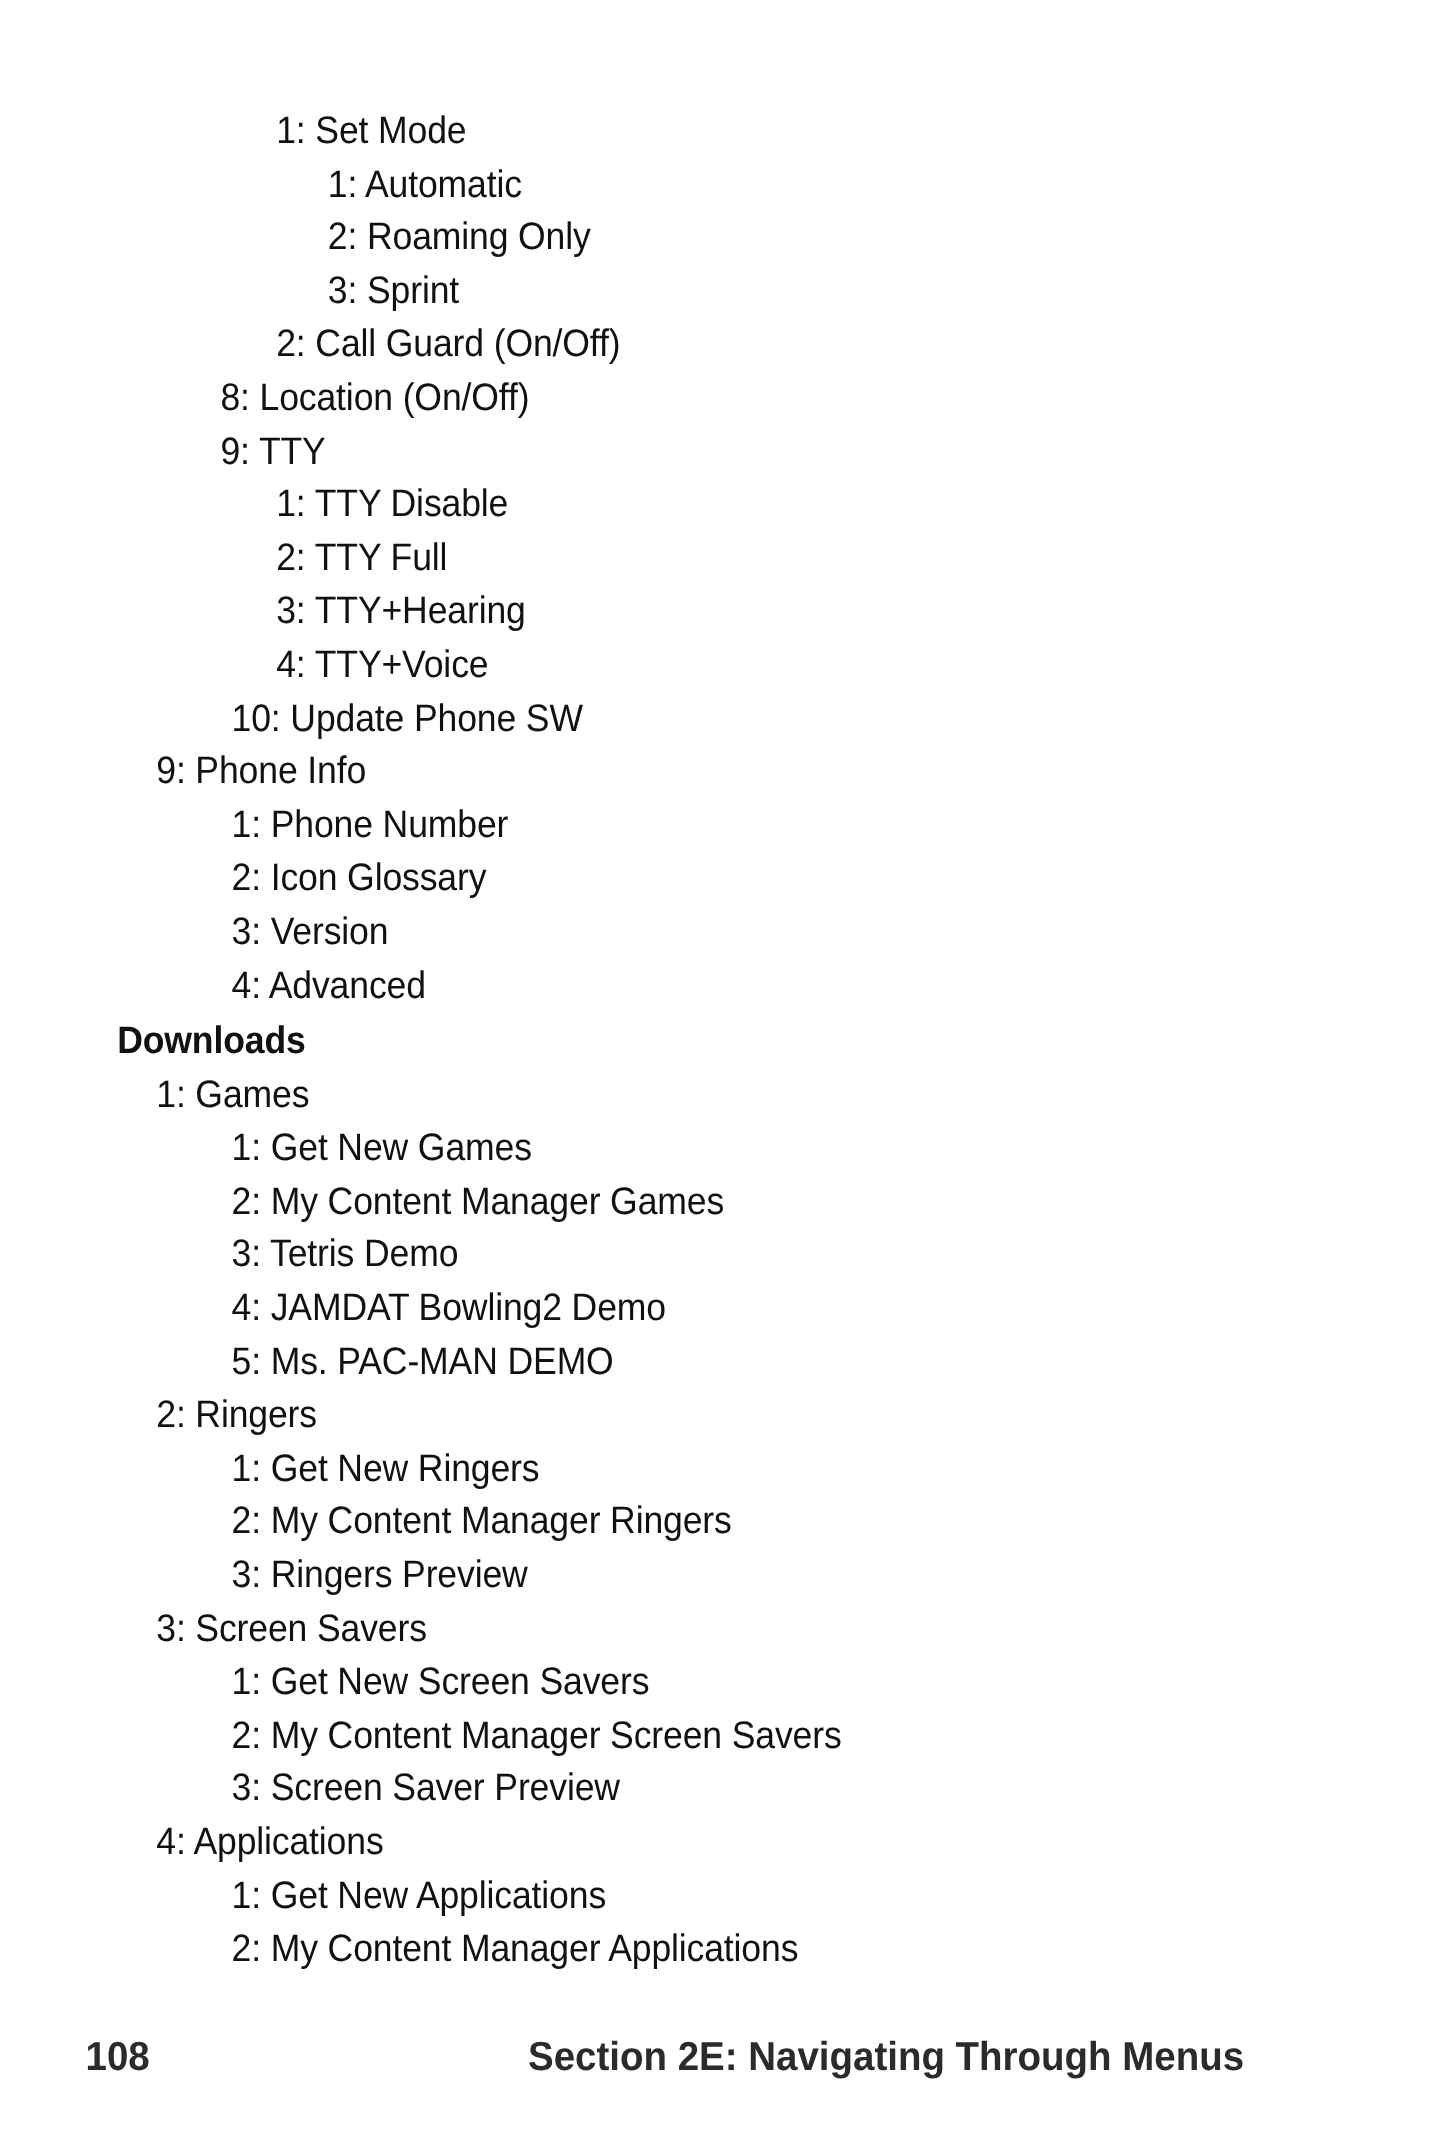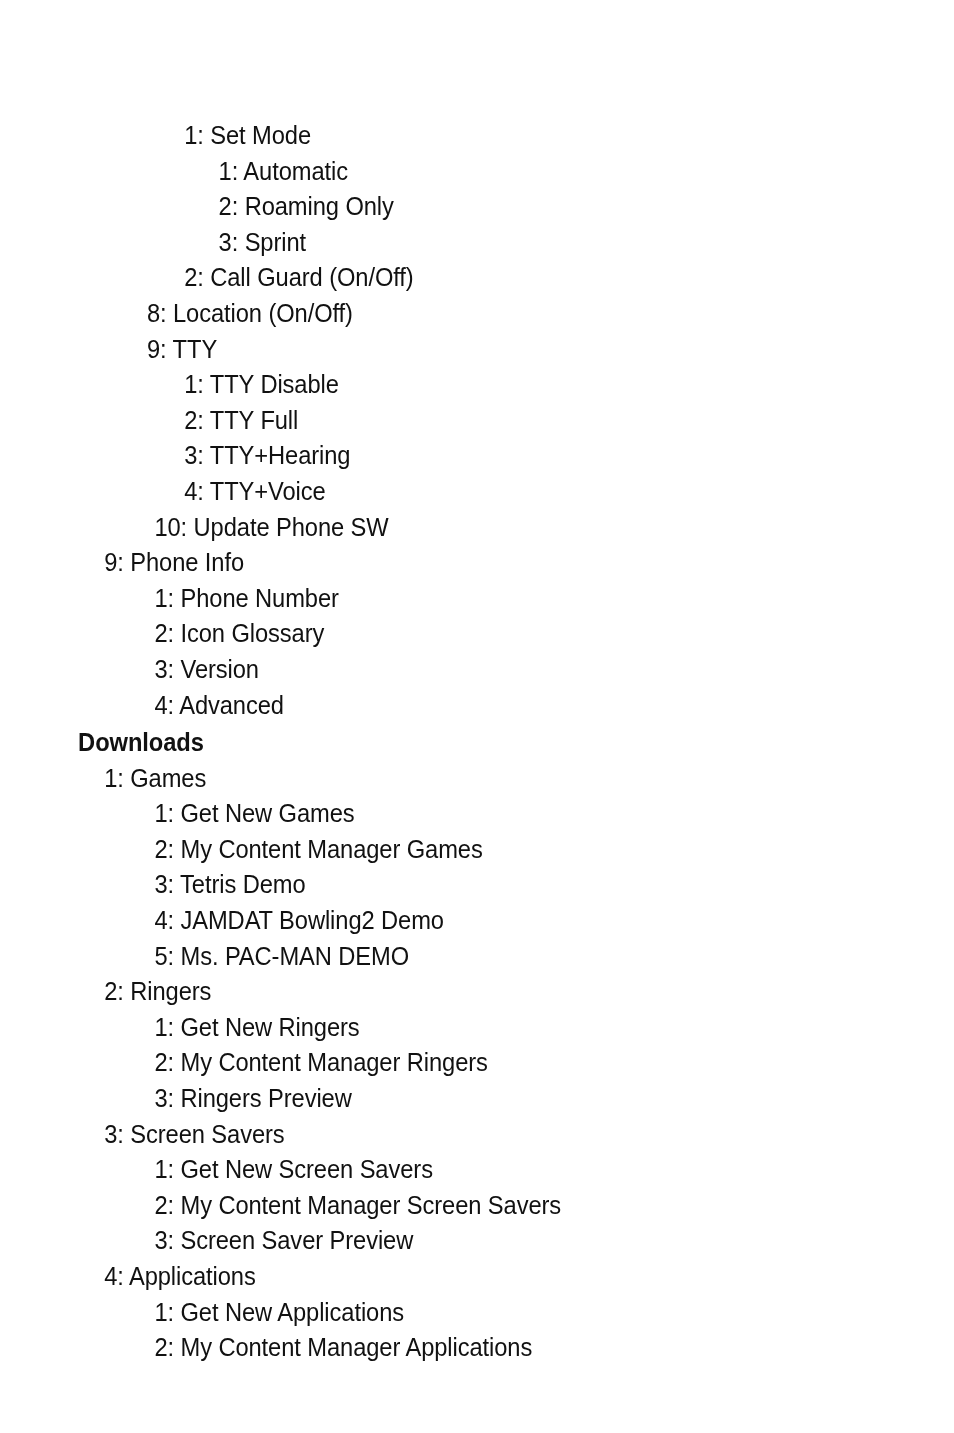--- a/index.html
+++ b/index.html
@@ -24,21 +24,20 @@
     inset: 0;
     background: #ffffff;
   }
 
   
   .outline {
     position: absolute;
     left: 0;
     top: 70px;
     width: 954px;
-    margin-top: 48px;
   }
 
   .line {
     display: block;
     font-size: 25.5px;
     line-height: 35.6px;
     letter-spacing: -0.1px;
     white-space: pre;
     font-stretch: condensed;
     transform: scaleX(0.93);
@@ -125,14 +124,18 @@
       <span class="line lvl-2w">3: Ringers Preview</span>
       <span class="line lvl-1">3: Screen Savers</span>
       <span class="line lvl-2w">1: Get New Screen Savers</span>
       <span class="line lvl-2w">2: My Content Manager Screen Savers</span>
       <span class="line lvl-2w">3: Screen Saver Preview</span>
       <span class="line lvl-1">4: Applications</span>
       <span class="line lvl-2w">1: Get New Applications</span>
       <span class="line lvl-2w">2: My Content Manager Applications</span>
     </div>
 
+  <div class="footer">
+    <span class="folio">108</span>
+    <span class="running-head">Section 2E: Navigating Through Menus</span>
+  </div>
 
 </div>
 
 </body></html>

